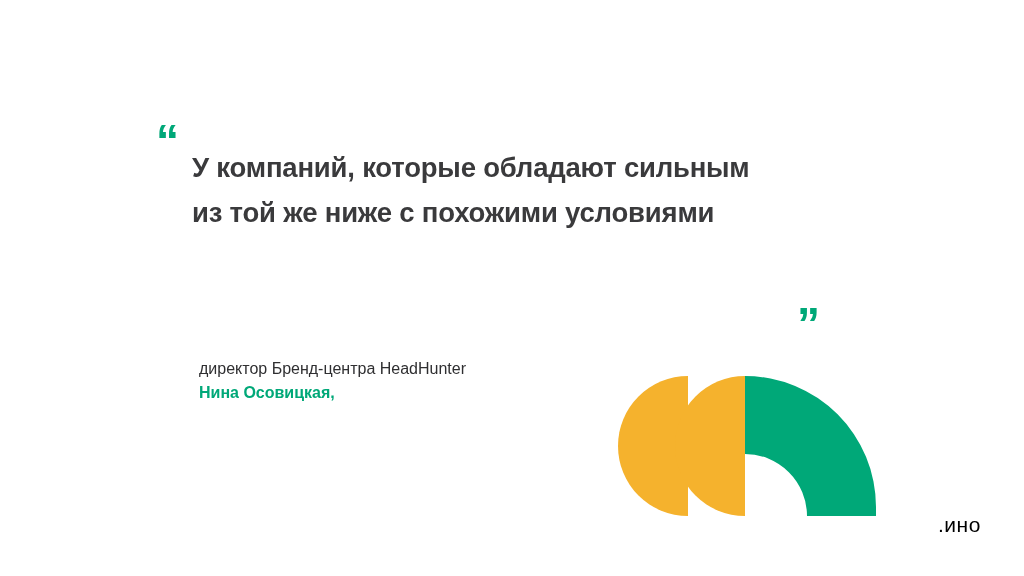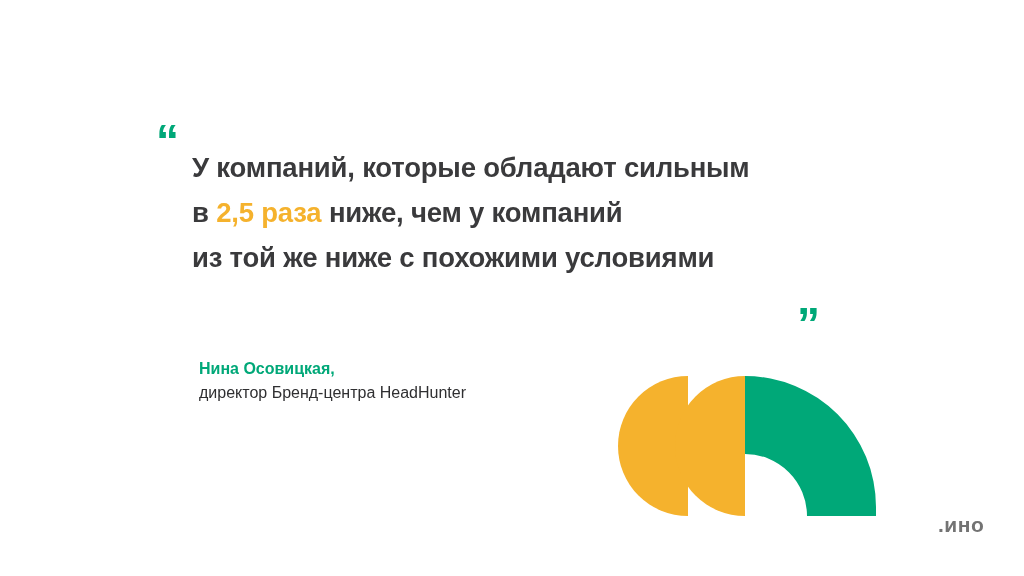--- a/index.html
+++ b/index.html
@@ -113,54 +113,51 @@
     height: 140px;
   }
 
   
   #wordmark {
     position: absolute;
     left: 938px;
     top: 514px;
     font-family: "Liberation Sans", sans-serif;
     font-size: 21px;
-    font-weight: 700;
-    color: #737373;
+    font-weight: 400;
+    color: #000000;
     letter-spacing: 0.5px;
     line-height: 1;
     white-space: nowrap;
   }
 </style>
 </head>
 <body>
 
 <div id="slide">
 
   <div id="quote-block">
 
     <div id="quote-open-mark">“</div>
 
     <div id="quote-text">
       <span class="quote-line">
         <span>У компаний, которые обладают сильным</span>
       </span>
       <span class="quote-line">
-        <span>в </span><span class="hl-amber">2,5 раза</span><span> ниже, чем у компаний</span>
-      </span>
-      <span class="quote-line">
         <span>из той же ниже с похожими условиями</span>
       </span>
     </div>
 
     <div id="quote-close-mark">”</div>
   </div>
 
   <div id="attribution">
+    <div id="attribution-role">директор Бренд-центра HeadHunter</div>
     <div id="attribution-name">Нина Осовицкая,</div>
-    <div id="attribution-role">директор Бренд-центра HeadHunter</div>
   </div>
 
   <svg id="logo-mark" viewBox="0 0 258 140">
 
     <path d="M 70 0 A 70 70 0 0 0 70 140 Z" fill="#f5b22d"></path>
 
     <path d="M 127 0 A 70 70 0 0 0 127 140 Z" fill="#f5b22d"></path>
 
     <path d="M 127 0 L 127 0 A 131 131 0 0 1 258 131 L 258 140 L 189 140 A 62 62 0 0 0 127 78 Z" fill="#00a878"></path>
   </svg>

